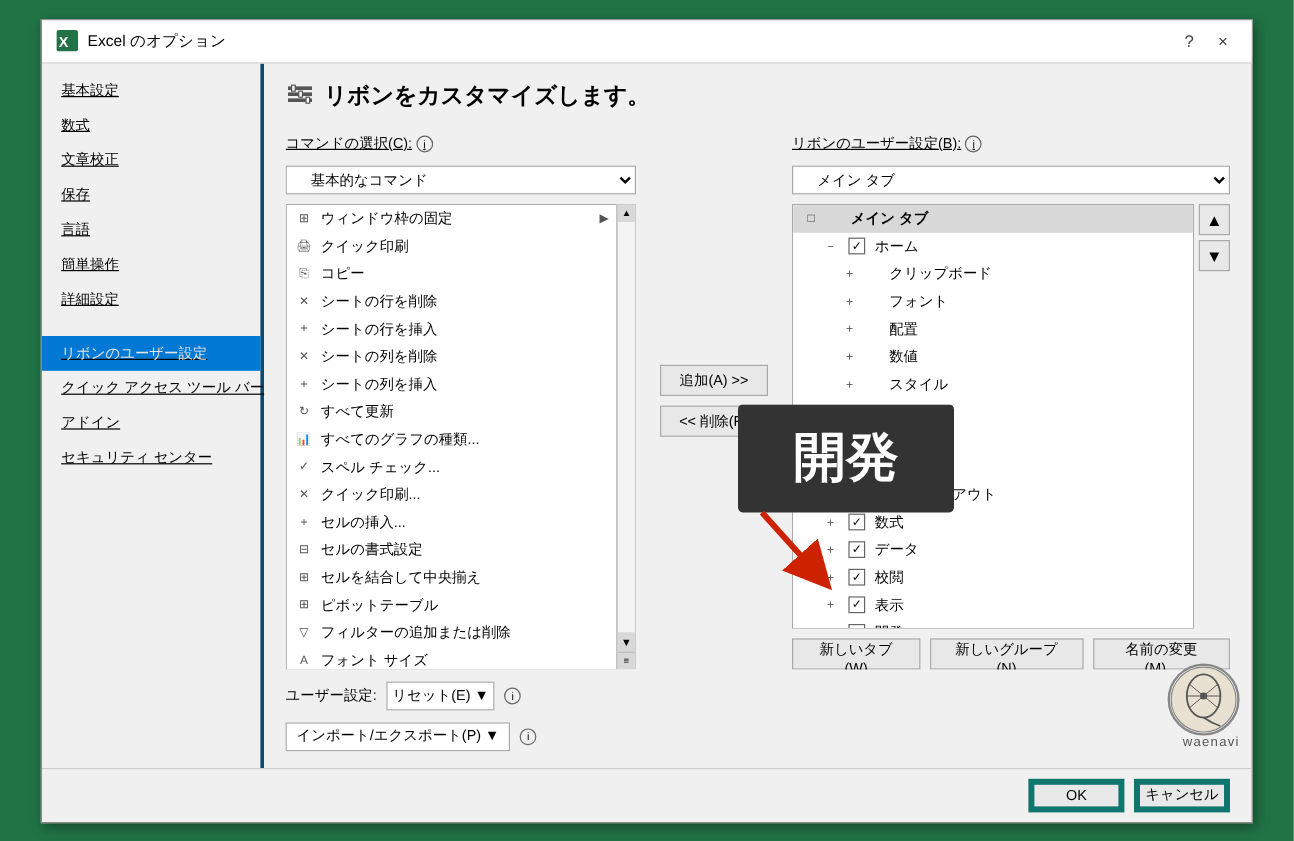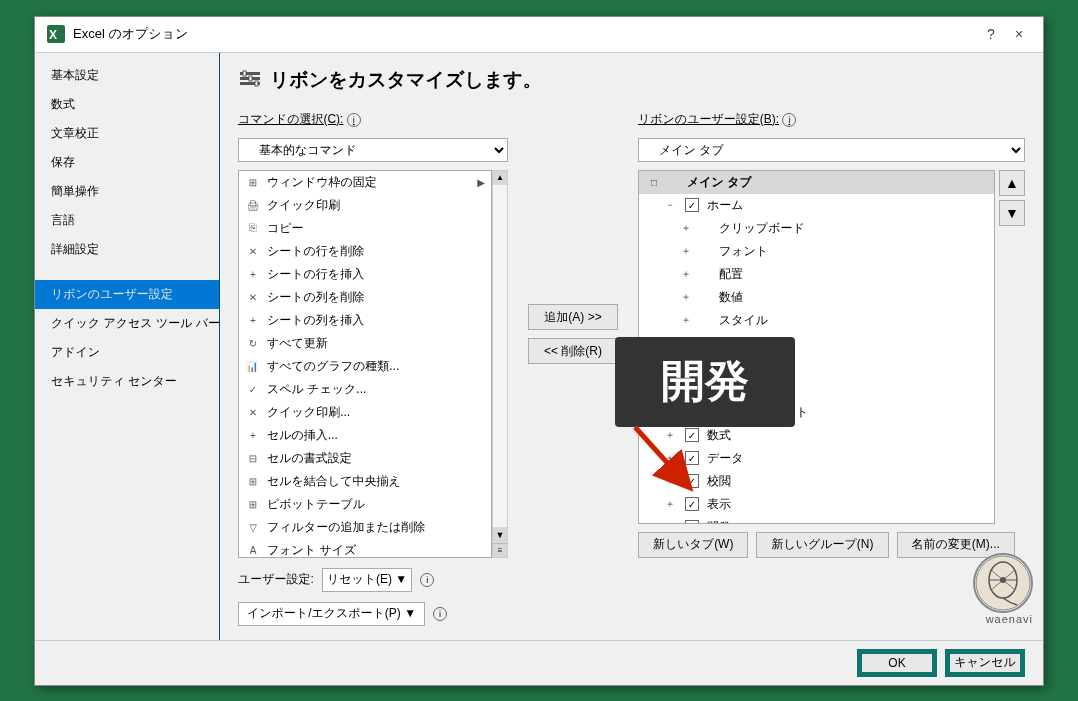--- a/index.html
+++ b/index.html
@@ -65,24 +65,25 @@
     }
     .dialog-body {
       display: flex;
       flex: 1;
       overflow: hidden;
     }
     
     .sidebar {
       width: 185px;
       background: #f0f0f0;
-      border-right: 1px solid #0c4a6e;
+      border-right: 3px solid #0c4a6e;
       padding: 8px 0;
       display: flex;
       flex-direction: column;
+      text-decoration: underline;
     }
     .sidebar-item {
       padding: 6px 16px;
       cursor: pointer;
       font-size: 12px;
       color: #000;
       white-space: nowrap;
     }
     .sidebar-item.active {
       background: #0078d4;
@@ -106,21 +107,21 @@
       gap: 8px;
       margin-bottom: 8px;
     }
     .two-panel {
       display: flex;
       gap: 16px;
       flex: 1;
       overflow: hidden;
     }
     .left-panel {
-      width: 270px;
+      width: 292px;
       display: flex;
       flex-direction: column;
       gap: 8px;
     }
     .right-panel {
       flex: 1;
       display: flex;
       flex-direction: column;
       gap: 8px;
     }
@@ -411,22 +412,22 @@
     </div>
   </div>
 
   <div class="dialog-body">
 
     <div class="sidebar">
     <div class="sidebar-item">基本設定</div>
         <div class="sidebar-item">数式</div>
         <div class="sidebar-item">文章校正</div>
         <div class="sidebar-item">保存</div>
+        <div class="sidebar-item">言語</div>
         <div class="sidebar-item">簡単操作</div>
-        <div class="sidebar-item">言語</div>
         <div class="sidebar-item">詳細設定</div>
         <div class="sidebar-item active">リボンのユーザー設定</div>
         <div class="sidebar-item">クイック アクセス ツール バー</div>
         <div class="sidebar-item">アドイン</div>
         <div class="sidebar-item">セキュリティ センター</div>
       </div>
 
     <div class="main-content">
 
       <div class="main-title">

